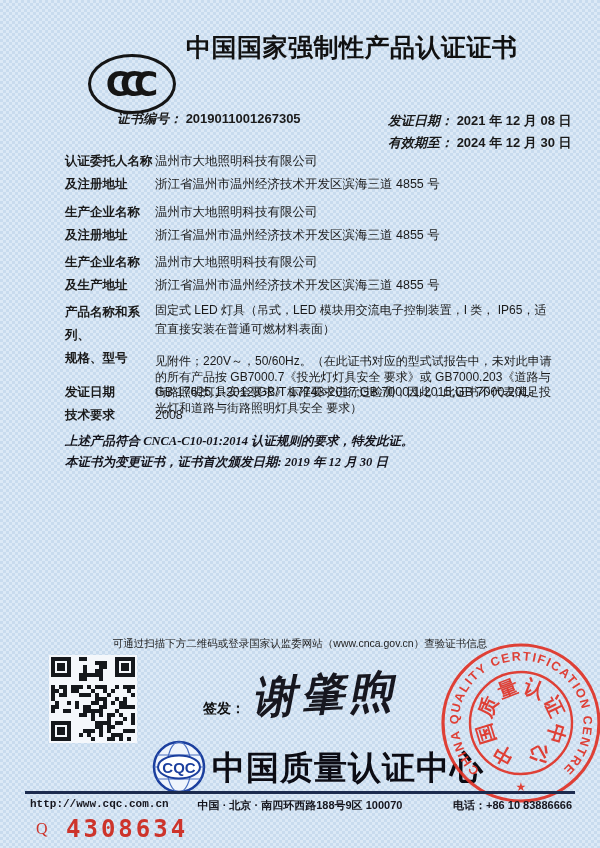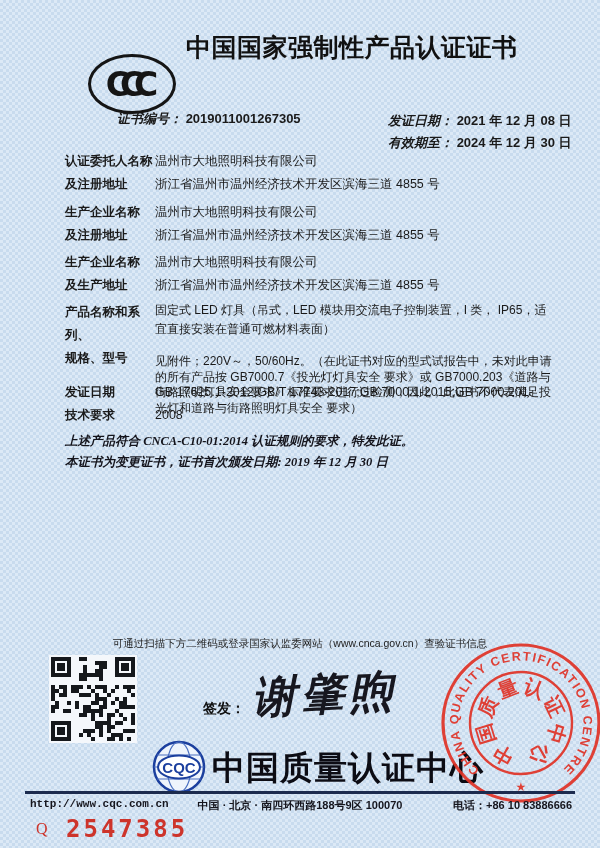--- a/index.html
+++ b/index.html
@@ -332,16 +332,16 @@
 
   <div class="rule"></div>
   <div class="footer">
     <span class="web">http://www.cqc.com.cn</span>
     <span class="addr">中国 · 北京 · 南四环西路188号9区    100070</span>
     <span class="tel">电话：+86 10 83886666</span>
   </div>
 
   <div class="serial">
     <span class="q">Q</span>
-    <span class="num">2547385</span>
+    <span class="num">4308634</span>
   </div>
 
 </div>
 
 </body></html>

